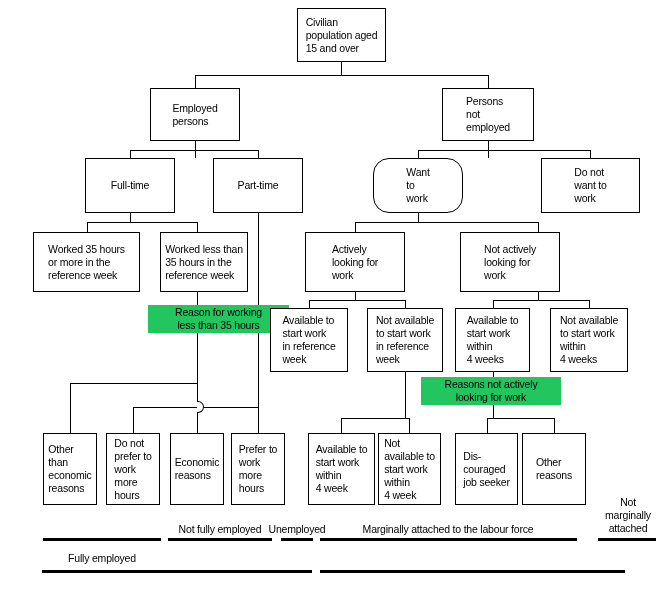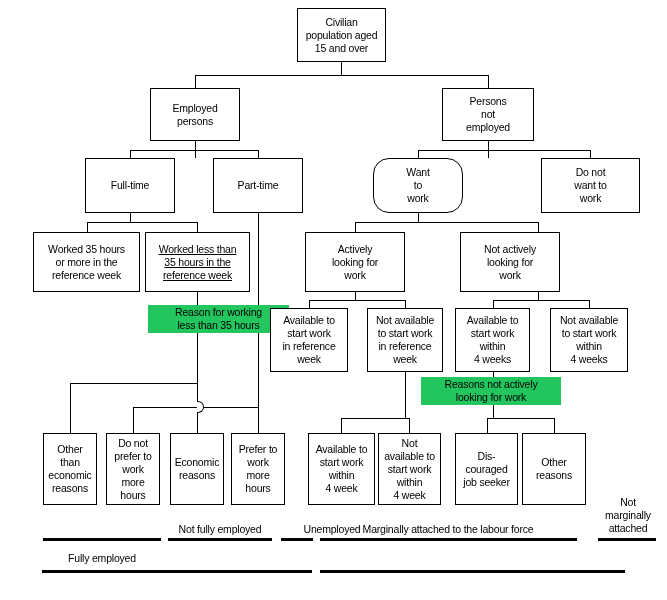--- a/index.html
+++ b/index.html
@@ -4,21 +4,21 @@
 <style>
   html,body { margin:0; padding:0; background:#fff; }
   #canvas {
     position:relative; width:667px; height:600px; background:#fff;
     font-family:"Liberation Sans", sans-serif; font-size:10.5px;
     line-height:13px; letter-spacing:-0.2px; color:#000; overflow:hidden;
   }
   .box {
     position:absolute; border:1px solid #000; background:#fff;
     display:flex; align-items:center; justify-content:center;
-    text-align:center; white-space:pre-line; box-sizing:border-box;
+    white-space:pre-line; box-sizing:border-box;
   }
   .line   { position:absolute; background:#000; }
   .annot  {
     position:absolute; background:#22c55e; display:flex; align-items:center;
     justify-content:center; text-align:center; white-space:pre-line;
   }
   .hop {
     position:absolute; width:7px; height:12px; border:1px solid #000;
     border-left:none; border-radius:0 8px 8px 0; background:#fff;
     box-sizing:border-box;
@@ -91,21 +91,21 @@
     <div class="box" style="left: 85px; top: 158px; width: 90px; height: 55px;">Full-time</div>
     <div class="box" style="left: 373px; top: 158px; width: 90px; height: 55px; border-radius: 16px;">Want
 to
 work</div>
     <div class="box" style="left: 541px; top: 158px; width: 99px; height: 55px;">Do not
 want to
 work</div>
     <div class="box" style="left: 33px; top: 232px; width: 107px; height: 60px;">Worked 35 hours
 or more in the
 reference week</div>
-    <div class="box" style="left: 145px; top: 232px; width: 105px; height: 60px; text-decoration: underline;">Worked less than
+    <div class="box" style="left: 160px; top: 232px; width: 88px; height: 60px;">Worked less than
 35 hours in the
 reference week</div>
     <div class="box" style="left: 305px; top: 232px; width: 100px; height: 60px;">Actively
 looking for
 work</div>
     <div class="box" style="left: 460px; top: 232px; width: 100px; height: 60px;">Not actively
 looking for
 work</div>
     <div class="box" style="left: 270px; top: 308px; width: 78px; height: 64px;">Available to
 start work
@@ -150,21 +150,21 @@
     <div class="box" style="left: 455px; top: 433px; width: 63px; height: 72px;">Dis-
 couraged
 job seeker</div>
     <div class="box" style="left: 522px; top: 433px; width: 64px; height: 72px;">Other
 reasons</div>
     <div class="catline" style="left: 43px; top: 538px; width: 118px;"></div>
     <div class="catlabel" style="left: 47px; top: 552px; width: 110px;">Fully employed</div>
     <div class="catline" style="left: 168px; top: 538px; width: 104px;"></div>
     <div class="catlabel" style="left: 160px; top: 523px; width: 120px;">Not fully employed</div>
     <div class="catline" style="left: 281px; top: 538px; width: 32px;"></div>
-    <div class="catlabel" style="left: 252px; top: 523px; width: 90px; padding-left: 35px;">Unemployed</div>
+    <div class="catlabel" style="left: 252px; top: 523px; width: 90px;">Unemployed</div>
     <div class="catline" style="left: 320px; top: 538px; width: 257px;"></div>
     <div class="catlabel" style="left: 317px; top: 523px; width: 262px;">Marginally attached to the labour force</div>
     <div class="catline" style="left: 598px; top: 538px; width: 58px;"></div>
     <div class="catlabel" style="left: 591px; top: 496px; width: 74px;">Not
 marginally
 attached</div>
     <div class="catline" style="left: 42px; top: 570px; width: 270px;"></div>
     <div class="catline" style="left: 320px; top: 570px; width: 305px;"></div>
   </div>
 

